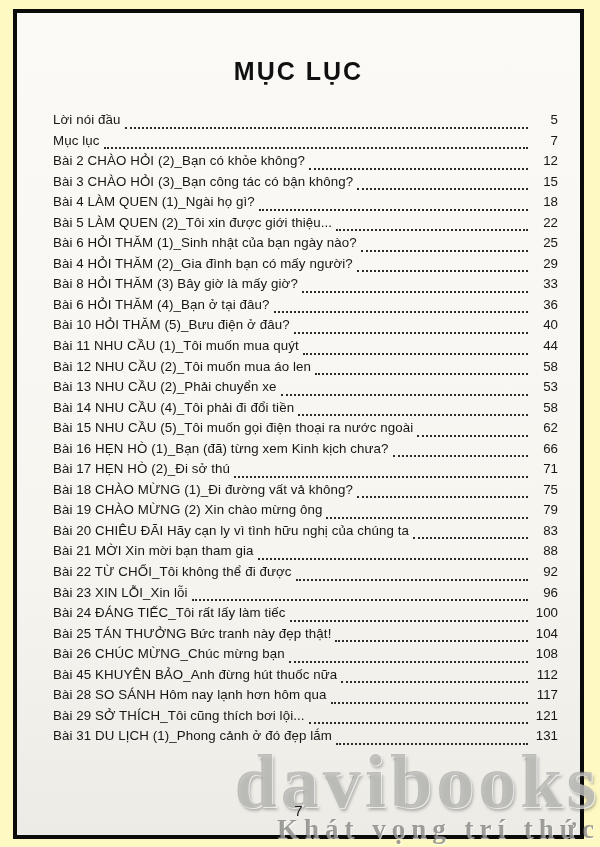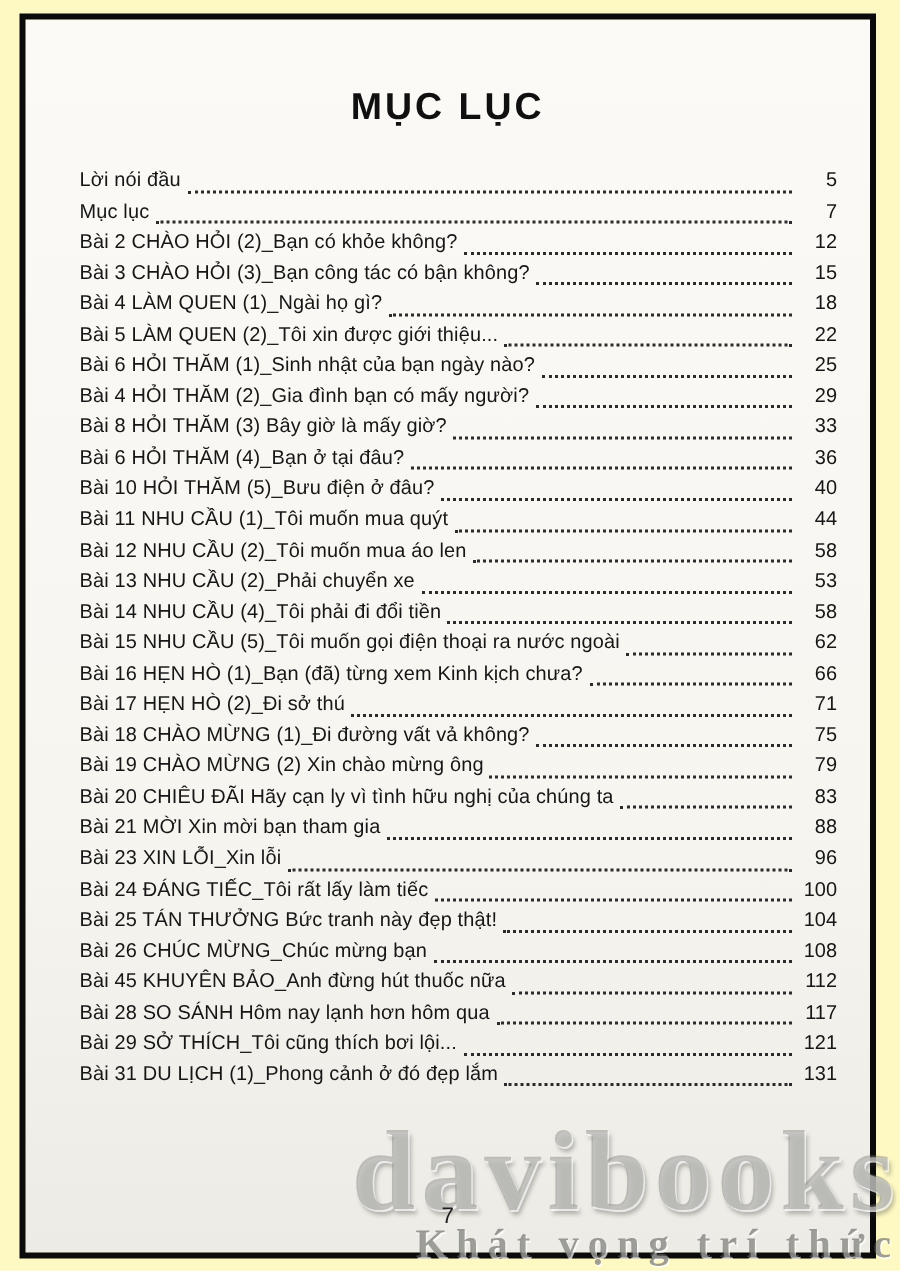--- a/index.html
+++ b/index.html
@@ -202,20 +202,25 @@
           <span class="toc-label">Bài 20 CHIÊU ĐÃI Hãy cạn ly vì tình hữu nghị của chúng ta</span>
           <span class="toc-dots"></span>
           <span class="toc-page">83</span>
         </div>
         <div class="toc-row">
           <span class="toc-label">Bài 21 MỜI Xin mời bạn tham gia</span>
           <span class="toc-dots"></span>
           <span class="toc-page">88</span>
         </div>
         <div class="toc-row">
+          <span class="toc-label">Bài 22 TỪ CHỐI_Tôi không thể đi được</span>
+          <span class="toc-dots"></span>
+          <span class="toc-page">92</span>
+        </div>
+        <div class="toc-row">
           <span class="toc-label">Bài 23 XIN LỖI_Xin lỗi</span>
           <span class="toc-dots"></span>
           <span class="toc-page">96</span>
         </div>
         <div class="toc-row">
           <span class="toc-label">Bài 24 ĐÁNG TIẾC_Tôi rất lấy làm tiếc</span>
           <span class="toc-dots"></span>
           <span class="toc-page">100</span>
         </div>
         <div class="toc-row">

